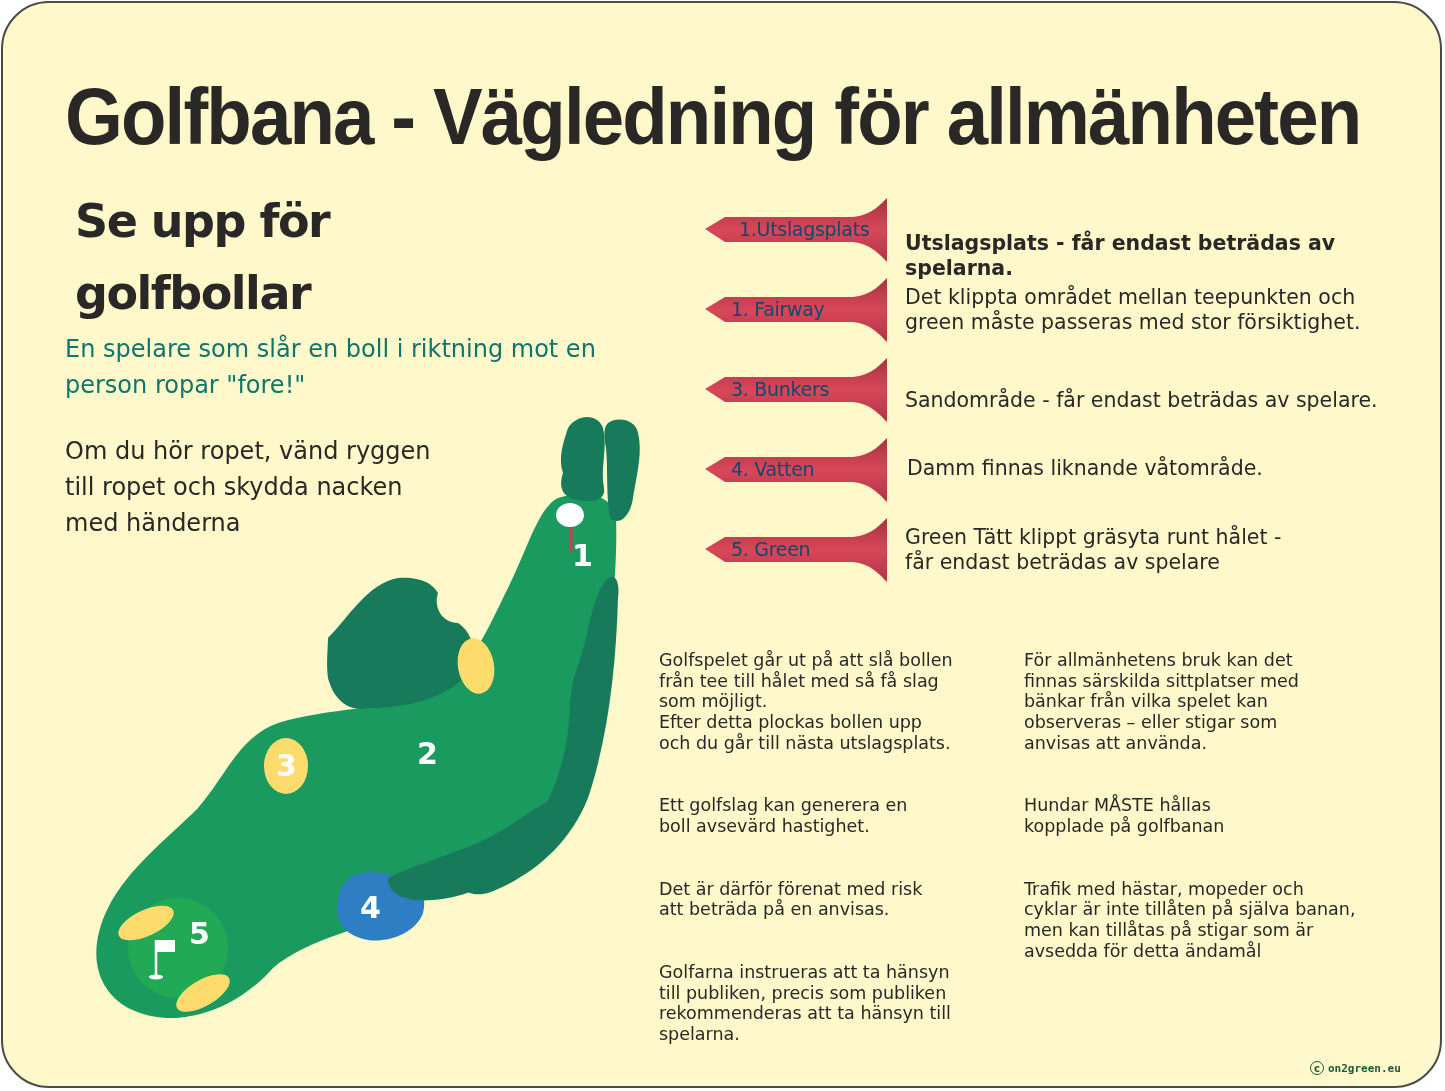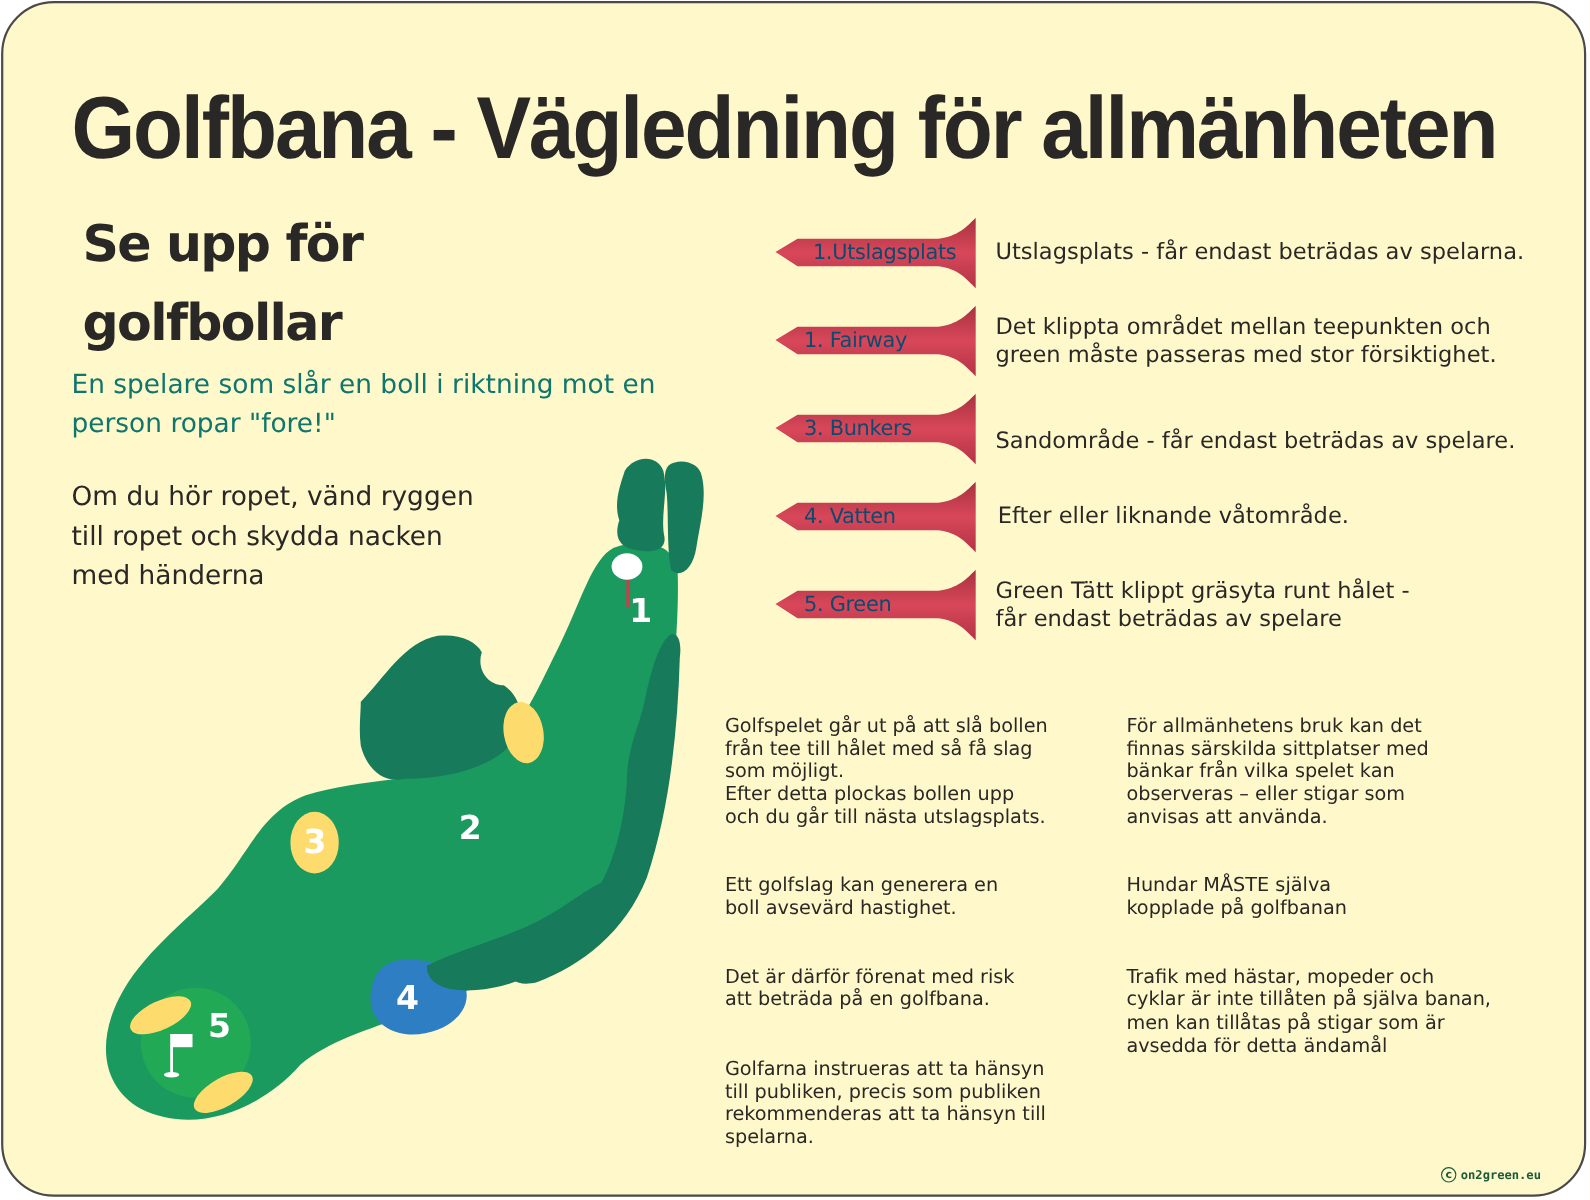--- a/index.html
+++ b/index.html
@@ -42,21 +42,21 @@
             <linearGradient id="tg1" x1="0" y1="0" x2="0" y2="1">
               <stop offset="0" stop-color="#a8323f"></stop>
               <stop offset="0.5" stop-color="#d8475a"></stop>
               <stop offset="1" stop-color="#b23444"></stop>
             </linearGradient>
           </defs>
           <path d="M2 31 L22 19 L150 19 C168 17 176 8 184 0 L184 64 C176 56 168 46 150 44 L22 44 Z" fill="url(#tg1)"></path>
         </svg>
       <span class="tee-label" style="left:36px;">1.Utslagsplats</span>
     </div>
-    <div class="legend-desc" style="top:18px;">Utslagsplats - får endast beträdas av spelarna.</div>
+    <div class="legend-desc" style="top:33px;font-weight:bold;">Utslagsplats - får endast beträdas av spelarna.</div>
   </div>
 
   <div class="legend-row" style="top:275px;">
     <div class="tee">
       <svg width="186" height="64" viewBox="0 0 186 64">
           <path d="M2 31 L22 19 L150 19 C168 17 176 8 184 0 L184 64 C176 56 168 46 150 44 L22 44 Z" fill="url(#tg1)"></path>
         </svg>
       <span class="tee-label">1. Fairway</span>
     </div>
     <div class="legend-desc" style="top:7px;">Det klippta området mellan teepunkten och
@@ -73,21 +73,21 @@
     <div class="legend-desc" style="top:30px;">Sandområde - får endast beträdas av spelare.</div>
   </div>
 
   <div class="legend-row" style="top:435px;">
     <div class="tee">
       <svg width="186" height="64" viewBox="0 0 186 64">
           <path d="M2 31 L22 19 L150 19 C168 17 176 8 184 0 L184 64 C176 56 168 46 150 44 L22 44 Z" fill="url(#tg1)"></path>
         </svg>
       <span class="tee-label">4. Vatten</span>
     </div>
-    <div class="legend-desc" style="top:18px; left:204px;">Efter eller liknande våtområde.</div>
+    <div class="legend-desc" style="top:18px; left:204px;">Damm finnas liknande våtområde.</div>
   </div>
 
   <div class="legend-row" style="top:515px;">
     <div class="tee">
       <svg width="186" height="64" viewBox="0 0 186 64">
           <path d="M2 31 L22 19 L150 19 C168 17 176 8 184 0 L184 64 C176 56 168 46 150 44 L22 44 Z" fill="url(#tg1)"></path>
         </svg>
       <span class="tee-label">5. Green</span>
     </div>
     <div class="legend-desc" style="top:7px;">Green Tätt klippt gräsyta runt hålet -
@@ -96,33 +96,33 @@
 
   <div class="col" style="left:656px; top:626px; width:340px;">
     <p>Golfspelet går ut på att slå bollen
 från tee till hålet med så få slag
 som möjligt.
 Efter detta plockas bollen upp
 och du går till nästa utslagsplats.</p>
     <p>Ett golfslag kan generera en
 boll avsevärd hastighet.</p>
     <p>Det är därför förenat med risk
-att beträda på en golfbana.</p>
+att beträda på en anvisas.</p>
     <p>Golfarna instrueras att ta hänsyn
 till publiken, precis som publiken
 rekommenderas att ta hänsyn till
 spelarna.</p>
   </div>
   <div class="col" style="left:1021px; top:626px; width:400px;">
     <p>För allmänhetens bruk kan det
 finnas särskilda sittplatser med
 bänkar från vilka spelet kan
 observeras – eller stigar som
 anvisas att använda.</p>
-    <p>Hundar MÅSTE själva
+    <p>Hundar MÅSTE hållas
 kopplade på golfbanan</p>
     <p>Trafik med hästar, mopeder och
 cyklar är inte tillåten på själva banan,
 men kan tillåtas på stigar som är
 avsedda för detta ändamål</p>
   </div>
 
   <div class="map" style="width:560px; height:640px;">
     <svg width="560" height="640" viewBox="0 0 560 640">
 

